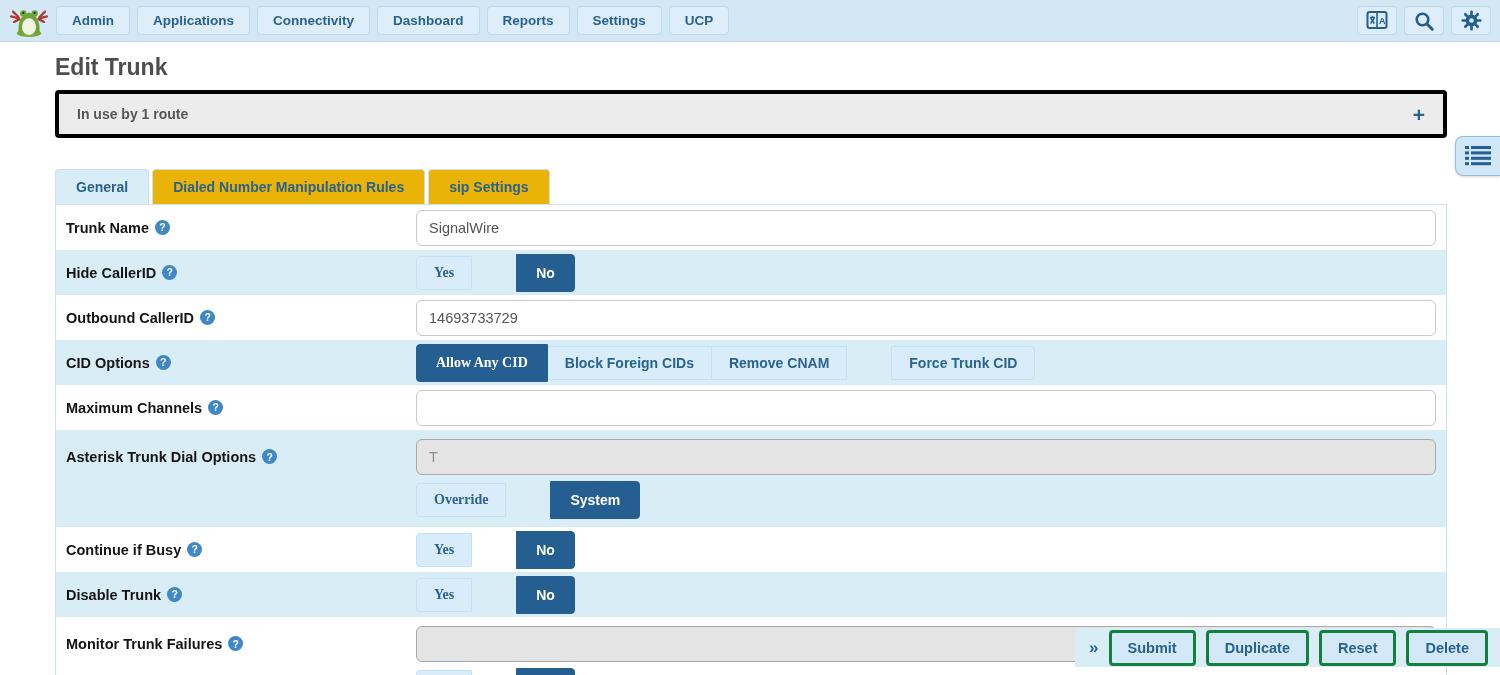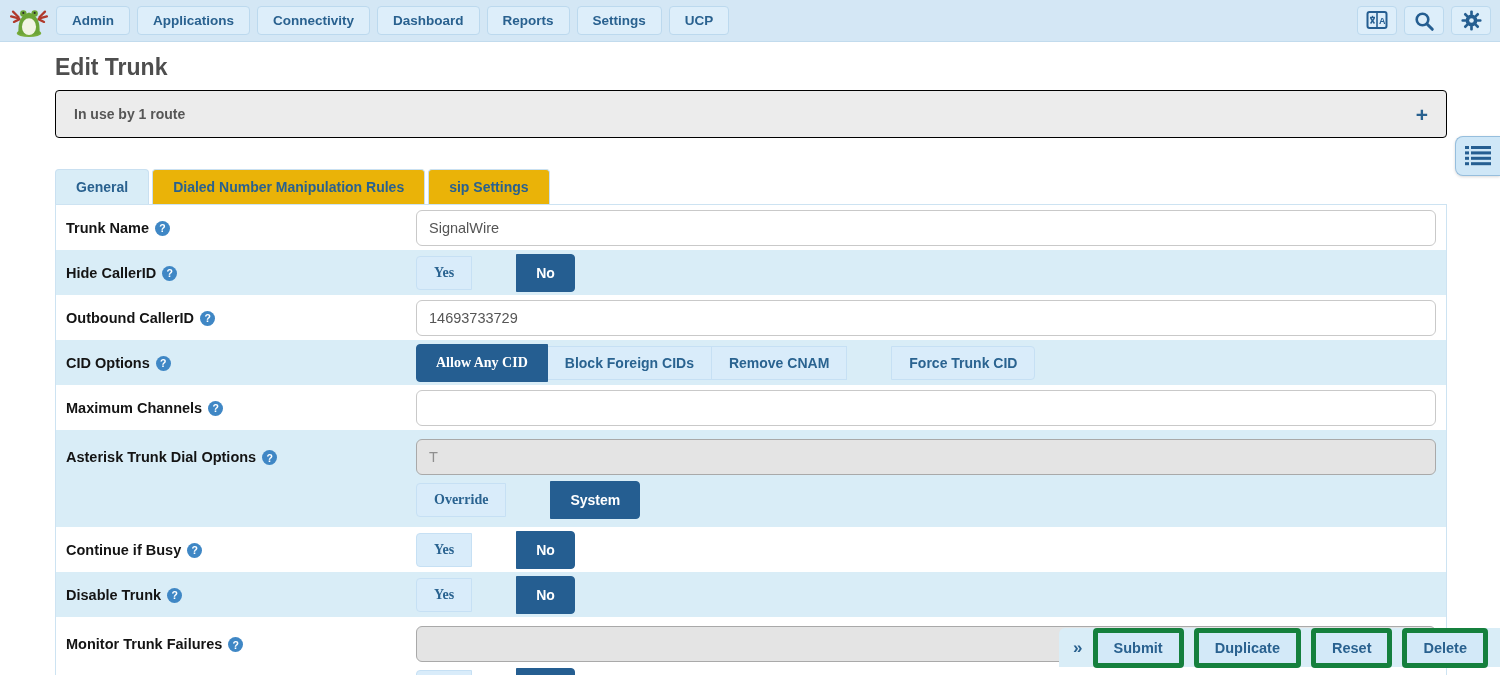--- a/index.html
+++ b/index.html
@@ -24,40 +24,40 @@
   }
   .nav-spacer { flex:1; }
   .iconbtn {
     width:40px; height:29px; display:flex; align-items:center; justify-content:center;
     background:#ddeefa; border:1px solid #bcd9ee; border-radius:4px; cursor:pointer;
   }
   
   .page { padding:0 53px 0 55px; position:relative; }
   .page-title { margin-top:12px; font-size:23px; font-weight:bold; color:#4e4e4e; }
   .usage-panel {
-    margin-top:9px; height:48px; background:#ececec; border:1px solid #000000;
+    margin-top:9px; height:48px; background:#ececec; border:4px solid #000000;
     border-radius:4px; display:flex; align-items:center; padding:0 18px;
   }
   .usage-label { font-size:14px; font-weight:bold; color:#565656; }
   .usage-plus { margin-left:auto; color:#29618f; font-size:21px; font-weight:bold; line-height:1; cursor:pointer; }
   
   .tabs { display:flex; margin-top:31px; gap:3px; }
   .tab {
     padding:9px 20px; font-size:14px; font-weight:bold; color:#29618f;
     border:1px solid #c9e0f1; border-bottom:none; border-radius:4px 4px 0 0;
     background:#eab308; cursor:pointer; position:relative; z-index:1;
   }
   .tab.active { background:#d9edf7; }
   
   .form-box { border:1px solid #cde3f2; background:#ffffff; }
   .row { display:flex; align-items:center; min-height:45px; background:#ffffff; }
   .row.alt { background:#d9edf7; }
   .row.tall { align-items:flex-start; padding:9px 0 10px 0; }
   .row.tall .lbl { margin-top:10px; }
-  .lbl { width:360px; padding-left:10px; display:flex; align-items:flex-end; gap:6px; flex-shrink:0; }
+  .lbl { width:360px; padding-left:10px; display:flex; align-items:flex-start; gap:6px; flex-shrink:0; }
   .lbl-text { font-size:14.5px; font-weight:bold; color:#141414; }
   .help {
     width:15px; height:15px; border-radius:50%; background:#3f87c5; color:#fff;
     font-size:10.5px; font-weight:bold; display:inline-flex; align-items:center;
     justify-content:center; cursor:pointer; flex-shrink:0;
   }
   .ctl { flex:1; padding-right:10px; }
   .txt {
     width:100%; height:36px; border:1px solid #c9c9c9; border-radius:6px;
     padding:0 12px; font-size:14.5px; color:#555; background:#fff;
@@ -88,21 +88,21 @@
   }
   
   .action-bar {
     position:absolute; right:0; top:628px; height:39px; background:#d9edf7;
     border-radius:6px 0 0 0; display:flex; align-items:center;
     padding:0 12px 0 14px; gap:10px; z-index:6;
   }
   .chevrons { color:#29618f; font-size:17px; font-weight:bold; cursor:pointer; }
   .abtn {
     padding:7px 16px; font-size:14.5px; font-weight:bold; color:#29618f;
-    background:#d3e9f8; border:5px solid #15803d; border-radius:4px; cursor:pointer;
+    background:#d3e9f8; border:3px solid #15803d; border-radius:4px; cursor:pointer;
     font-family:"Liberation Sans", sans-serif;
   }
 </style>
 </head>
 <body>
 
 <div class="navbar">
   <div class="logo">
     <svg width="38" height="32" viewBox="0 0 40 34">
       <g stroke="#b0392c" stroke-width="2.4" stroke-linecap="round" fill="none">

